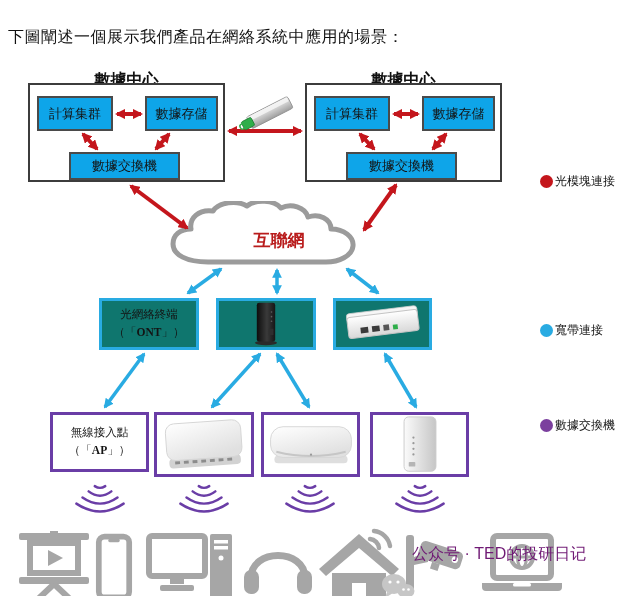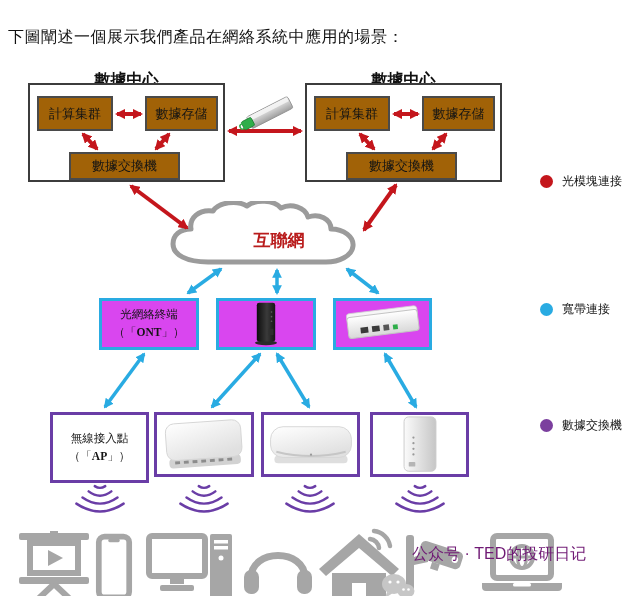--- a/index.html
+++ b/index.html
@@ -8,42 +8,42 @@
     position:relative; width:631px; height:596px; background:#fff;
     font-family:"Liberation Serif", serif; color:#1a1a1a; overflow:hidden;margin-top:19px;
   }
   .abs { position:absolute; }
 
   .page-title { left:8px; top:8px; font-size:16px; letter-spacing:0.5px; color:#111; white-space:nowrap; }
 
   
   .dc-label { font-size:16px; font-weight:bold; text-align:center; width:197px; color:#111; }
   .dc-outer { width:197px; height:99px; border:2.5px solid #3c3c3c; background:#fff; z-index:2; }
-  .node-box { border:2px solid #4a4a4a; background:#a16207; display:flex; align-items:center; justify-content:center;
+  .node-box { border:2px solid #4a4a4a; background:#0ea5e9; display:flex; align-items:center; justify-content:center;
               font-size:13px; color:#141414; z-index:3; }
 
   
   .cloud-svg { left:163px; top:182px; z-index:2; }
   .cloud-label { left:163px; top:210px; width:232px; text-align:center; font-size:17px; font-weight:bold; color:#b91c1c; z-index:3; }
 
   
-  .cyan-box { border:3px solid #29abe2; background:#d946ef; z-index:2; display:flex; flex-direction:column;
+  .cyan-box { border:3px solid #29abe2; background:#0f766e; z-index:2; display:flex; flex-direction:column;
               align-items:center; justify-content:center; text-align:center; }
   .purple-box { border:3.5px solid #6a3da6; background:#fff; z-index:2; display:flex;
               align-items:center; justify-content:center; text-align:center; }
   .dev-label { font-size:11.5px; line-height:1.55; color:#141414; }
   .dev-label b { font-weight:bold; }
 
   
   .overlay { left:0; top:0; z-index:5; pointer-events:none; }
   .arrow-optical { stroke:#c4161c; stroke-width:4; }
   .arrow-broadband { stroke:#29abe2; stroke-width:3.5; }
 
   
-  .legend-row { display:flex; align-items:center; gap:9px;justify-content:center; }
+  .legend-row { display:flex; align-items:center; gap:2px;justify-content:center; }
   .legend-dot { width:13px; height:13px; border-radius:50%; flex:0 0 auto; }
   .dot-optical { background:#c4161c; }
   .dot-broadband { background:#29abe2; }
   .dot-wireless { background:#7b3f9e; }
   .legend-text { font-size:12px; color:#141414; white-space:nowrap; }
 
   .caption { left:126px; top:575px; width:240px; text-align:center; font-size:10px; font-weight:bold;
              color:#3a3a3a; font-family:"Liberation Sans", sans-serif; z-index:6; }
 
   .watermark { left:412px; top:525px; font-size:16px; color:#701a75; z-index:10;
@@ -129,21 +129,21 @@
         <rect x="9" y="8" width="74" height="9" rx="3" fill="#f6f6f6" stroke="#d0d0d0" stroke-width="0.8"></rect>
         <rect x="9" y="12" width="74" height="22" rx="3" fill="url(#gwhite)" stroke="#c4c4c4" stroke-width="1"></rect>
         <rect x="22" y="24" width="8" height="6" fill="#3a3a3a"></rect>
         <rect x="34" y="24" width="8" height="6" fill="#3a3a3a"></rect>
         <rect x="46" y="24" width="6" height="6" fill="#555555"></rect>
         <rect x="56" y="25" width="5" height="5" fill="#2fae4a"></rect>
       </g>
     </svg>
   </div>
 
-  <div class="abs purple-box" style="left:50px; top:393px; width:99px; height:71px;font-family:Liberation Serif, serif;">
+  <div class="abs purple-box" style="left:50px; top:393px; width:99px; height:60px;font-family:Liberation Serif, serif;">
     <div class="dev-label">
       <span>無線接入點</span><br>
       <span>（「</span><b>AP</b><span>」）</span>
     </div>
   </div>
 
   <div class="abs purple-box" style="left:154px; top:393px; width:100px; height:65px;">
     <svg width="92" height="58" viewBox="0 0 92 60">
       <g transform="rotate(-4 46 30)">
         <rect x="9" y="42" width="74" height="10" rx="4" fill="#d2d2d2"></rect>
@@ -307,21 +307,21 @@
     <ellipse cx="44" cy="24" rx="4.5" ry="11" fill="none" stroke="#a6a6a6" stroke-width="3"></ellipse>
     <line x1="33" y1="24" x2="55" y2="24" stroke="#a6a6a6" stroke-width="3"></line>
     <path d="M4,50 h80 v4 a4,4 0 0 1 -4,4 H8 a4,4 0 0 1 -4,-4 z"></path>
     <rect x="35" y="50" width="18" height="3.5" rx="1.5" fill="#fff"></rect>
   </svg>
 
   <div class="abs legend-row" style="left:540px; top:154px;">
     <span class="legend-dot dot-optical"></span>
     <span class="legend-text">光模塊連接</span>
   </div>
-  <div class="abs legend-row" style="left:540px; top:282px;">
+  <div class="abs legend-row" style="left:540px; top:303px;">
     <span class="legend-dot dot-broadband"></span>
     <span class="legend-text">寬帶連接</span>
   </div>
   <div class="abs legend-row" style="left:540px; top:398px;">
     <span class="legend-dot dot-wireless"></span>
     <span class="legend-text">數據交換機</span>
   </div>
 
 
   <svg class="abs" style="left:381px; top:554px; z-index:10;" width="34" height="28" viewBox="0 0 34 28" fill="#c6c6c6">

